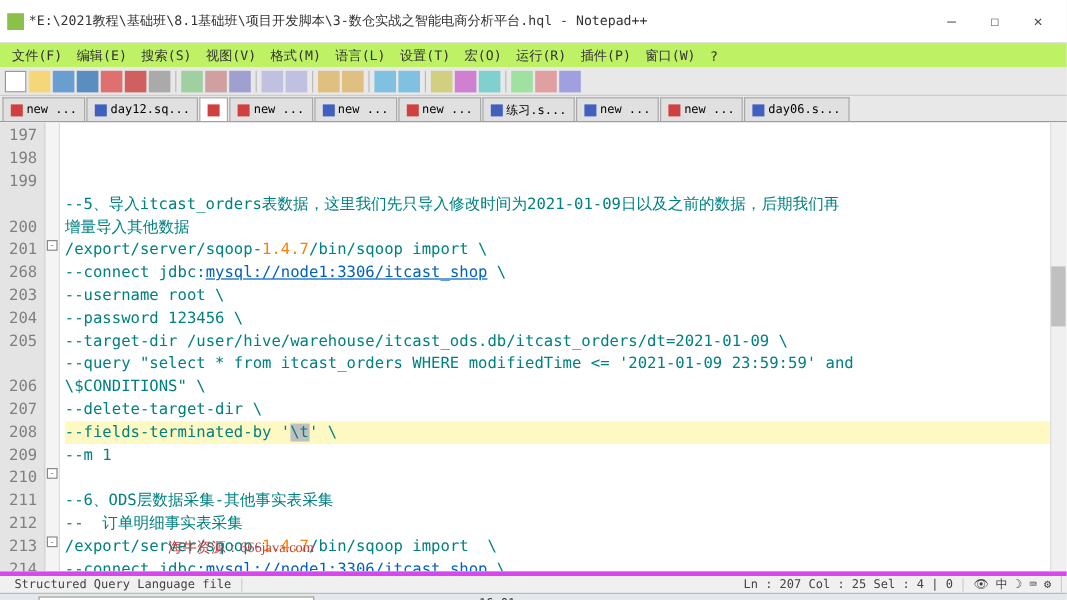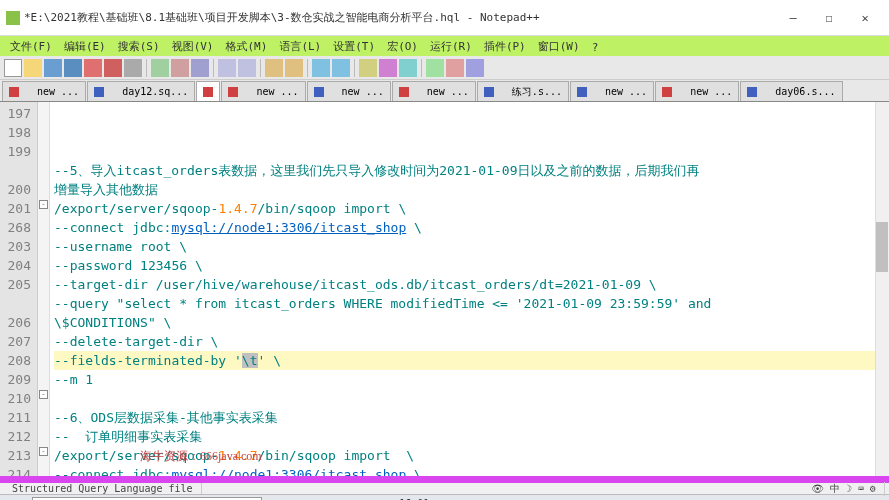--- a/index.html
+++ b/index.html
@@ -15,37 +15,37 @@
 .tbtn{width:18px;height:18px;border:1px solid transparent;display:inline-block}
 .tbtn.new{background:#fff;border:1px solid #999}
 .tbtn.open{background:#f5d77a}
 .tbtn.save{background:#6a9ed0}
 .tbtn.saveall{background:#5a8ec0}
 .tbtn.close1{background:#e07070}
 .tbtn.closeall{background:#d06060}
 .tbtn.print{background:#aaa}
 .tsep{width:1px;height:18px;background:#bbb;margin:0 2px}
 .tabbar{height:22px;background:#e8e8e8;display:flex;align-items:flex-end;padding:0 2px;border-bottom:1px solid #888;overflow:hidden}
-.tab{height:20px;padding:2px 6px;background:#e0e0e0;border:1px solid #aaa;border-bottom:none;margin-right:1px;font-size:10px;display:flex;align-items:center;gap:18px;white-space:nowrap}
+.tab{height:20px;padding:2px 6px;background:#e0e0e0;border:1px solid #aaa;border-bottom:none;margin-right:1px;font-size:10px;display:flex;align-items:center;gap:3px;white-space:nowrap}
 .tab.active{background:#fff}
 .tab .dot{width:10px;height:10px;display:inline-block}
 .tab .dot.red{background:#d04040}
 .tab .dot.blue{background:#4060c0}
 .editor{height:374px;background:#fff;display:flex;overflow:hidden;position:relative}
 .gutter{width:38px;background:#e4e4e4;text-align:right;padding:2px 6px 2px 2px;color:#808080;font-family:Consolas,monospace;font-size:13px;line-height:19px;border-right:1px solid #ccc}
 .code{flex:1;padding:2px 4px;font-family:Consolas,"Microsoft YaHei",monospace;font-size:13px;line-height:19px;white-space:pre;overflow:hidden;color:#008080}
 .line{display:block;height:19px}
 .line.hl{background:#fef9c3}
 .c-teal{color:#008080}
 .c-num{color:#ff8000}
 .c-link{color:#0060c0;text-decoration:underline}
 .fold{position:absolute;left:38px;width:12px;height:100%;background:#f4f4f4;border-right:1px solid #ddd}
 .fold-mark{position:absolute;left:1px;width:9px;height:9px;border:1px solid #888;background:#fff;font-size:8px;line-height:7px;text-align:center;color:#888}
 .watermark{position:absolute;left:140px;top:346px;color:#c04040;font-size:12px;font-family:"Microsoft YaHei";pointer-events:none}
-.statusbar{height:18px;background:#f0f0f0;border-top:7px solid #d946ef;display:flex;align-items:center;font-size:10px;color:#444;padding:0 4px}
+.statusbar{height:18px;background:#f0f0f0;border-top:4px solid #d946ef;display:flex;align-items:center;font-size:10px;color:#444;padding:0 4px}
 .statusbar .sitem{padding:0 8px;border-right:1px solid #ccc}
 .statusbar .spacer{flex:1}
 .taskbar{height:30px;background:#e4e8ec;border-top:1px solid #bbb;display:flex;align-items:center;padding:0 2px}
 .startbtn{width:30px;height:28px;display:flex;align-items:center;justify-content:center}
 .winlogo{width:16px;height:16px;display:grid;grid-template-columns:1fr 1fr;grid-template-rows:1fr 1fr;gap:1px}
 .winlogo div{background:#333}
 .searchbox{height:26px;width:230px;background:#fff;border:1px solid #999;display:flex;align-items:center;padding:0 6px;gap:6px;font-size:11px;color:#666}
 .tkicon{width:28px;height:28px;display:flex;align-items:center;justify-content:center;margin:0 1px}
 .tkicon .sq{width:18px;height:18px}
 .tray{margin-left:auto;display:flex;align-items:center;gap:4px;padding-right:2px;font-size:10px;color:#333}
@@ -188,20 +188,21 @@
   </div>
   <div class="watermark">海牛资源：666java.com</div>
   <div class="scrollbar">
     <div class="scrollthumb"></div>
   </div>
 </div>
 
 <div class="statusbar">
   <span class="sitem">Structured Query Language file</span>
   <span class="spacer"></span>
+  <span class="sitem">Ln : 207    Col : 25    Sel : 4 | 0</span>
   <span class="sitem">👁 中 ☽ ⌨ ⚙</span>
 </div>
 
 <div class="taskbar">
   <div class="startbtn">
     <div class="winlogo">
         <div></div>
         <div></div>
         <div></div>
         <div></div>

